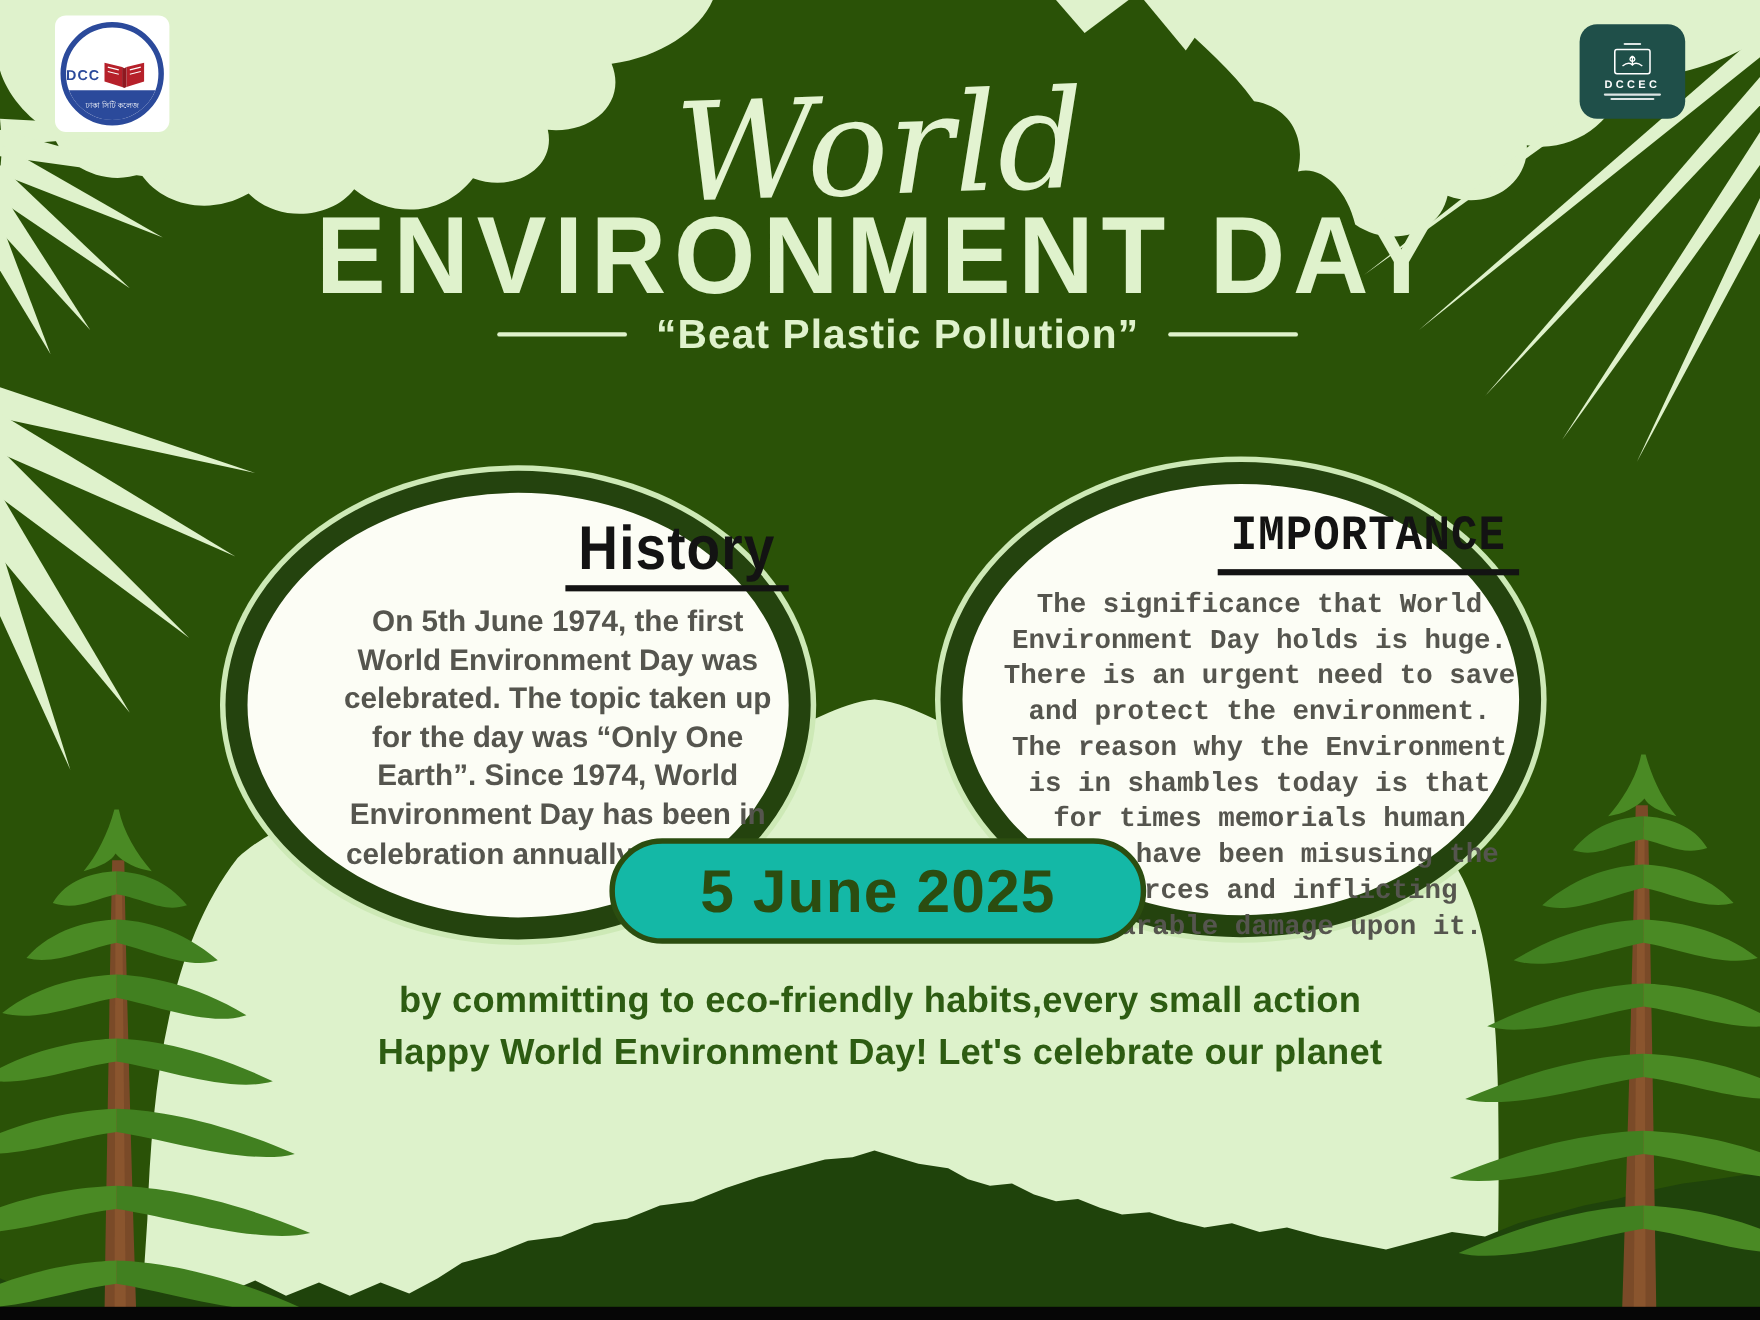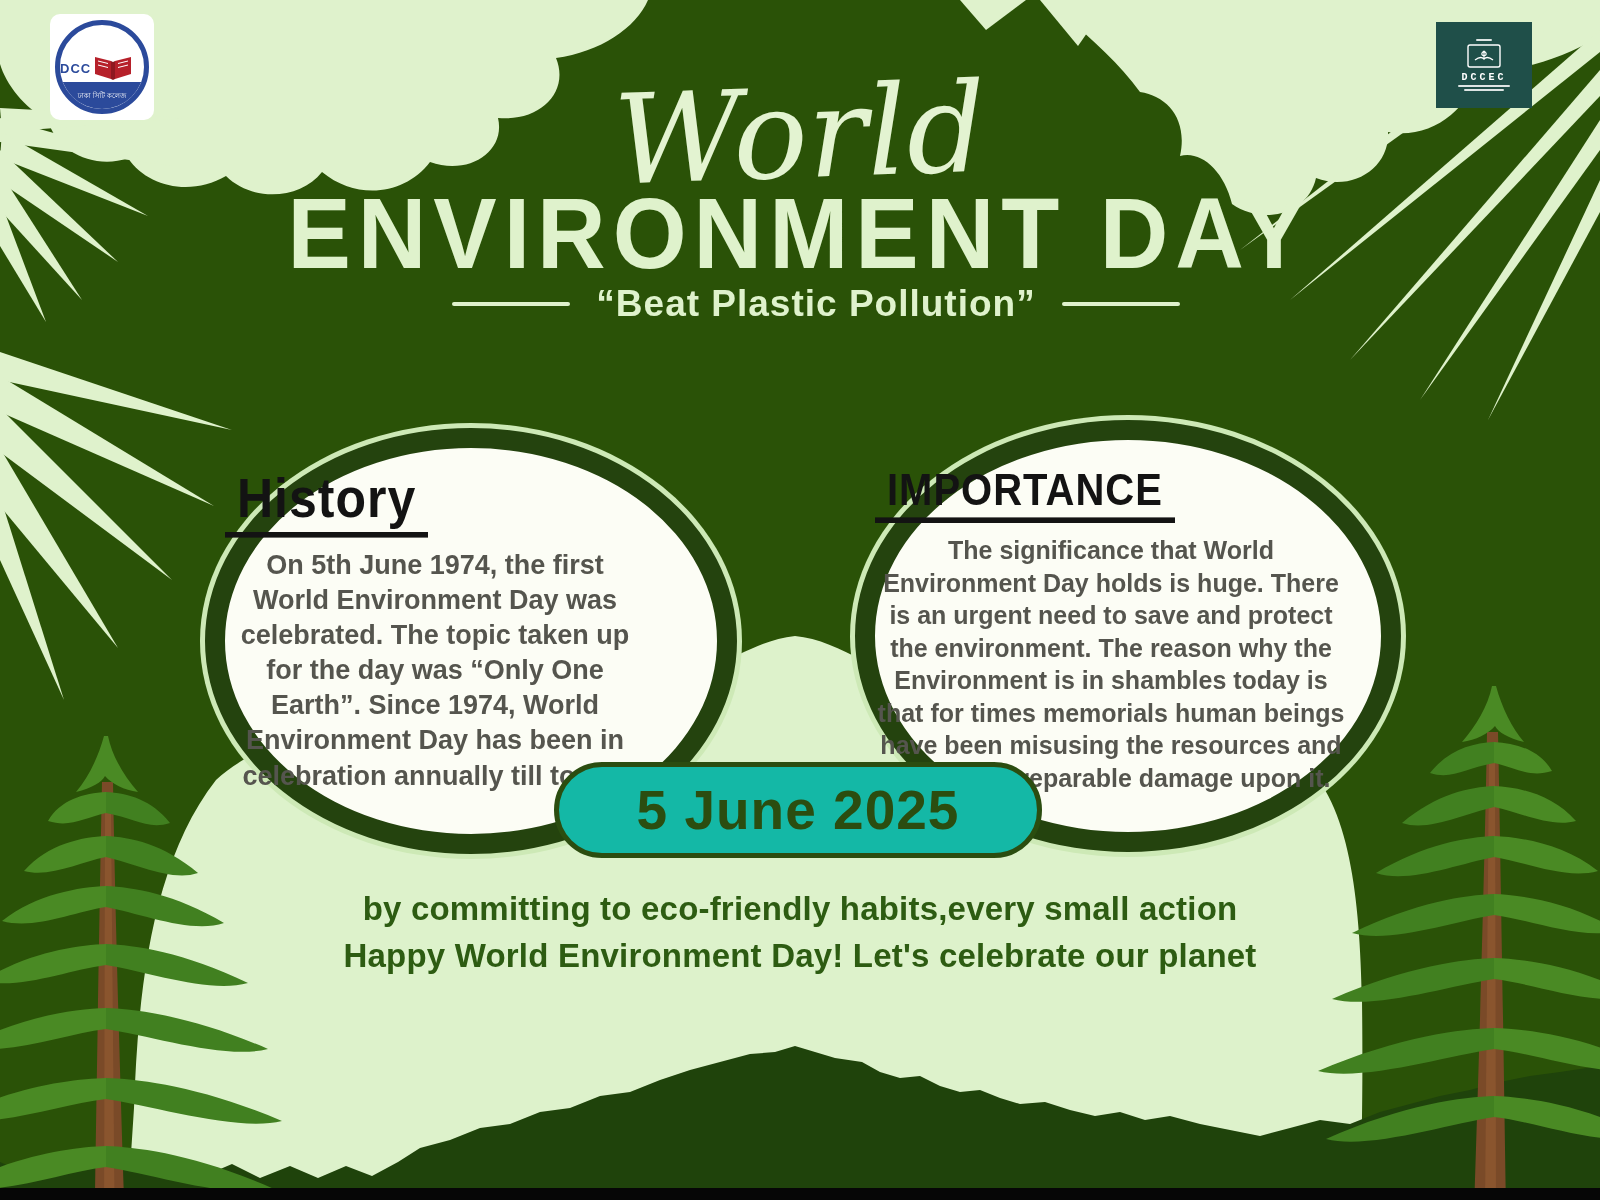--- a/index.html
+++ b/index.html
@@ -22,22 +22,22 @@
   }
   .dcc-top{font-size:13px;font-weight:700;color:#2b4a9b;margin-top:2px;letter-spacing:1px;}
   .dcc-band{
     position:absolute;bottom:0;left:50%;transform:translateX(-50%);
     width:86px;height:27px;background:#2b4a9b;border-radius:0 0 44px 44px;
     display:flex;align-items:center;justify-content:center;
   }
   .dcc-band span{font-size:7px;color:#ffffff;white-space:nowrap;}
   .logo-dccec{
     position:absolute;left:1436px;top:22px;width:96px;height:86px;
-    background:#1f4f49;border-radius:0;
-    display:flex;flex-direction:column;align-items:center;justify-content:center;gap:2px;font-family:Liberation Mono, monospace;
+    background:#1f4f49;border-radius:16px;
+    display:flex;flex-direction:column;align-items:center;justify-content:center;gap:2px;
   }
   .dccec-bar{height:2px;background:rgba(255,255,255,.85);border-radius:1px;}
   .dccec-acronym{color:#fff;font-size:10px;font-weight:700;letter-spacing:3px;margin-top:1px;}
 
   
   .title-script{
     position:absolute;top:66px;left:0;width:100%;text-align:center;
     font-family:"DejaVu Serif",serif;font-style:italic;font-weight:400;
     font-size:124px;color:#e3f3d1;transform:rotate(-2deg);line-height:1.1;
   }
@@ -51,24 +51,24 @@
     display:flex;align-items:center;justify-content:center;gap:26px;
   }
   .tagline-text{font-size:37px;font-weight:700;color:#dff2cc;letter-spacing:1px;}
   .tagline-dash{width:118px;height:4px;background:#dff2cc;border-radius:2px;}
 
   
   .card{
     position:absolute;box-sizing:border-box;border-radius:50%;
     background:#fcfdf5;border:20px solid #24430e;
     box-shadow:0 0 0 5px #cde9b6;
-    display:flex;flex-direction:column;align-items:flex-start;
+    display:flex;flex-direction:column;align-items:flex-end;
   }
   .card--history{left:205px;top:428px;width:532px;height:426px;padding-top:26px;}
-  .card--importance{left:855px;top:420px;width:546px;height:432px;padding-top:30px;}
+  .card--importance{left:855px;top:420px;width:546px;height:432px;padding-top:30px;font-family:Liberation Mono, monospace;}
   .card-title{
     display:inline-block;color:#131313;font-weight:700;
     border-bottom:5px solid #131313;padding:0 12px 5px;
     transform:scaleY(1.12);letter-spacing:1px;line-height:1;
   }
   .card--history .card-title{font-size:50px;}
   .card--importance .card-title{font-size:40px;}
   .card-body{
     margin-top:14px;text-align:center;color:#55554e;font-weight:600;line-height:1.3;
   }

